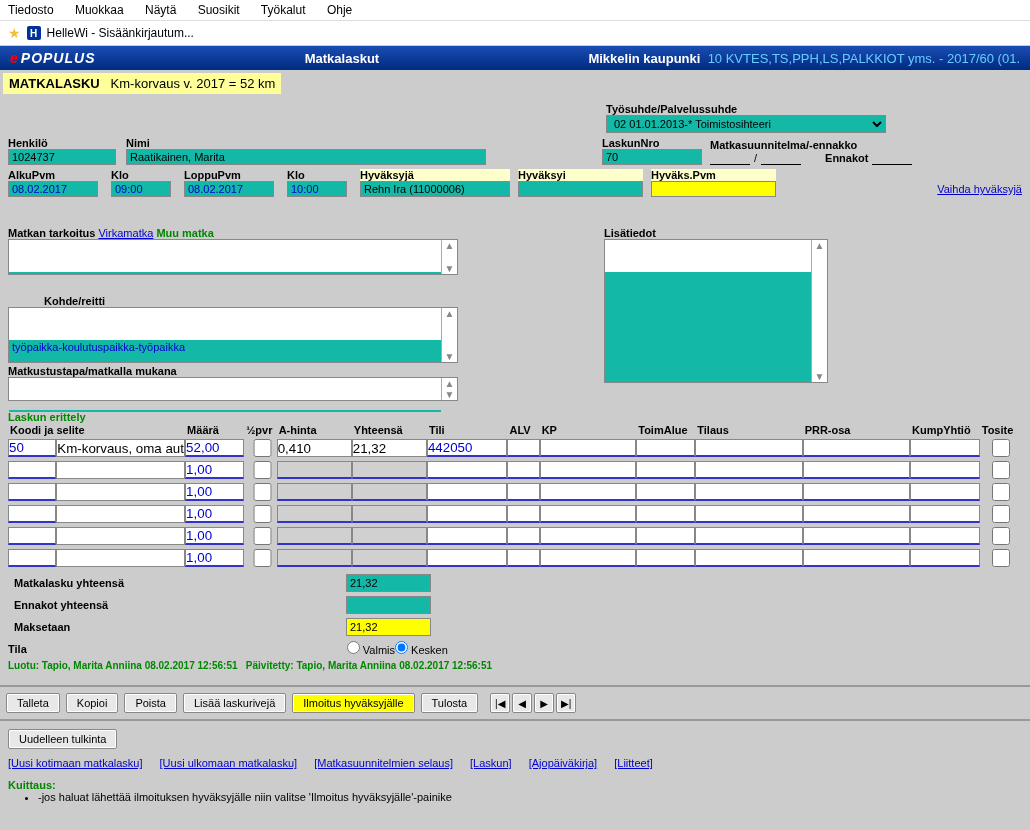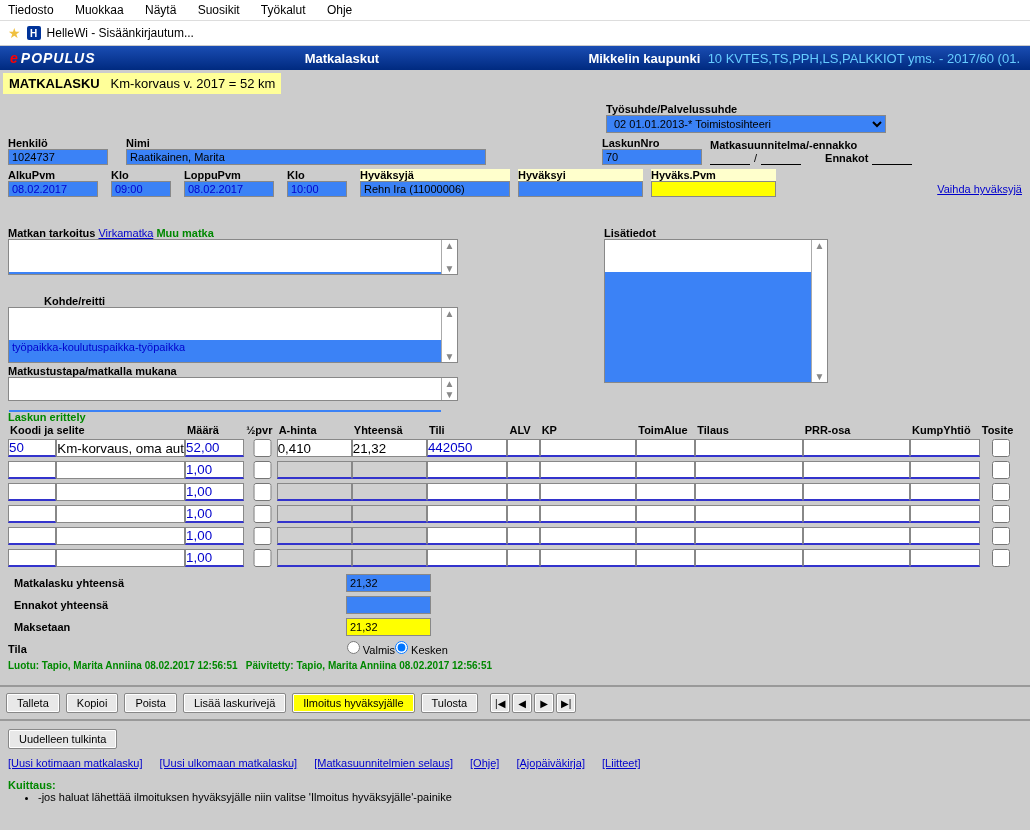--- a/index.html
+++ b/index.html
@@ -14,21 +14,21 @@
 .logo .e { color:#ff0000; text-transform:lowercase; font-style:italic; margin-right:2px;}
 .header-center { flex:1; text-align:center; font-weight:bold; }
 .header-right { font-weight:bold; }
 .header-right .link { color:#66ccff; font-weight:normal; }
 .subhead { background:#ffff99; padding:3px 6px; font-weight:bold; font-size:13px; display:inline-block; margin:3px; }
 .subhead .norm { font-weight:normal; }
 .form-area { padding: 2px 8px 8px 8px; }
 .field-row { display:flex; gap:8px; margin-top:4px; align-items:flex-end; }
 .field { display:flex; flex-direction:column; }
 .field label, .lbl { font-weight:bold; font-size:11px; }
-input[type=text], select, textarea { font-family: inherit; font-size:11px; border:1px solid #888; background:#3b82f6; padding:1px 3px; }
+input[type=text], select, textarea { font-family: inherit; font-size:11px; border:1px solid #888; background:#14b8a6; padding:1px 3px; }
 .blue-input { color:#0000cc; border:1px solid #888; border-bottom:2px solid #3333cc; background:#fff; }
 .ylw { background:#ffff00 !important; }
 .link-blue { color:#0000cc; text-decoration:underline; cursor:pointer; }
 .green { color:#008800; }
 .scroll-arrows { display:flex; flex-direction:column; justify-content:space-between; border-left:1px solid #aaa; width:16px; color:#888; }
 .scroll-arrows span{ font-size:10px; text-align:center; }
 .textarea-wrap { display:flex; border:1px solid #888; background:#fff; }
 .textarea-wrap textarea { border:none; flex:1; resize:none; color:#0000cc;margin-top:32px; }
 table.grid { border-collapse:collapse; font-size:11px; }
 table.grid th { text-align:left; font-weight:bold; padding:1px 2px; font-size:11px; }
@@ -89,21 +89,21 @@
       <label>Työsuhde/Palvelussuhde</label>
       <select style="width:280px;">
         <option>02 01.01.2013-* Toimistosihteeri</option>
       </select>
     </div>
   </div>
 
   <div class="field-row">
     <div class="field" style="width:110px;">
       <label>Henkilö</label>
-      <input type="text" style="width: 100px;" value="1024737">
+      <input type="text" style="width: 108px;" value="1024737">
     </div>
     <div class="field" style="width:360px;">
       <label>Nimi</label>
       <input type="text" style="width: 360px;" value="Raatikainen, Marita">
     </div>
     <div style="width:100px;"></div>
     <div class="field" style="width:100px;">
       <label>LaskunNro</label>
       <input type="text" style="width: 100px;" value="70">
     </div>
@@ -374,21 +374,21 @@
     <button class="win">▶|</button>
   </div>
 </div>
 
 <div class="bottom">
   <button class="win">Uudelleen tulkinta</button>
   <div class="links">
     <a>[Uusi kotimaan matkalasku]</a>
     <a>[Uusi ulkomaan matkalasku]</a>
     <a>[Matkasuunnitelmien selaus]</a>
-    <a>[Ohje]</a>
+    <a>[Laskun]</a>
     <a>[Ajopäiväkirja]</a>
     <a>[Liitteet]</a>
   </div>
   <div class="kuittaus">
     <div class="title">Kuittaus:</div>
     <ul style="margin-left:30px;">
         <li>-jos haluat lähettää ilmoituksen hyväksyjälle niin valitse 'Ilmoitus hyväksyjälle'-painike</li>
       </ul>
   </div>
 </div>

